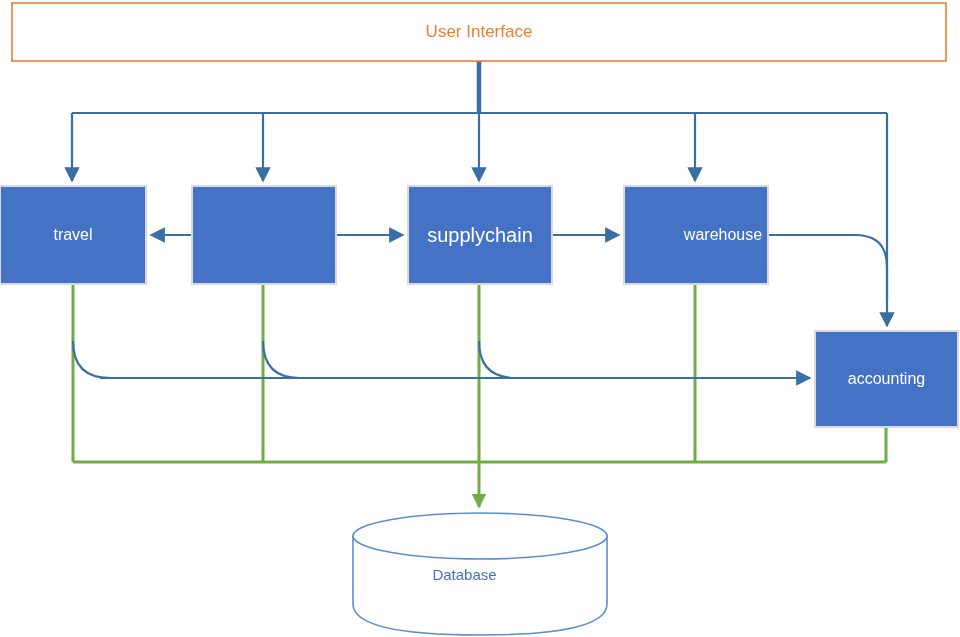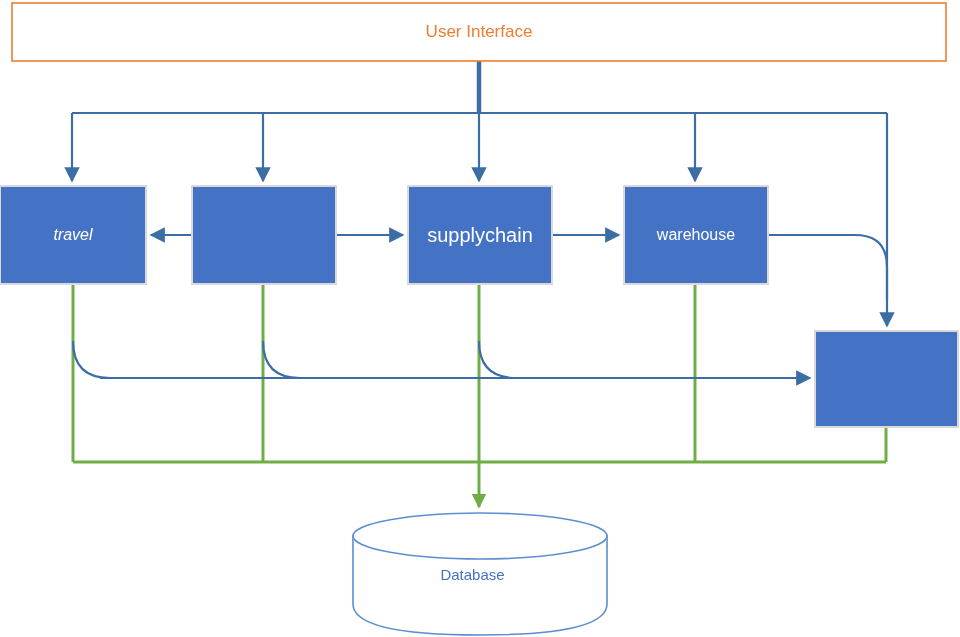--- a/index.html
+++ b/index.html
@@ -39,56 +39,55 @@
     font-size: 17px;
     color: #ED7D31;
   }
   #box-travel {
     left: 0px;
     top: 186px;
     width: 146px;
     height: 98px;
     font-size: 16px;
     color: #ffffff;
-    font-style: italic;
   }
   #box-marketing {
     left: 192px;
     top: 186px;
     width: 144px;
     height: 98px;
     font-size: 16px;
     color: #ffffff;
   }
   #box-supplychain {
     left: 408px;
     top: 186px;
     width: 144px;
     height: 98px;
     font-size: 20px;
     color: #ffffff;
   }
   #box-warehouse {
-    left: 624px;
+    left: 651px;
     top: 186px;
     width: 144px;
     height: 98px;
     font-size: 16px;
     color: #ffffff;
   }
   #box-accounting {
     left: 815px;
     top: 331px;
     width: 143px;
     height: 96px;
     font-size: 16px;
     color: #ffffff;
   }
   #db-label {
-    left: 361px;
+    left: 353px;
     top: 552px;
     width: 223px;
     height: 44px;
     font-size: 15px;
     color: #4472C4;
   }
 </style>
 </head>
 <body>
 
@@ -160,16 +159,17 @@
 
   <div class="node-label" id="ui-box">User Interface</div>
 
   <div class="node-label" id="box-travel">travel</div>
 
 
   <div class="node-label" id="box-supplychain">supplychain</div>
 
   <div class="node-label" id="box-warehouse">warehouse</div>
 
+  <div class="node-label" id="box-accounting">accounting</div>
 
   <div class="node-label" id="db-label">Database</div>
 
 </div>
 
 </body></html>

